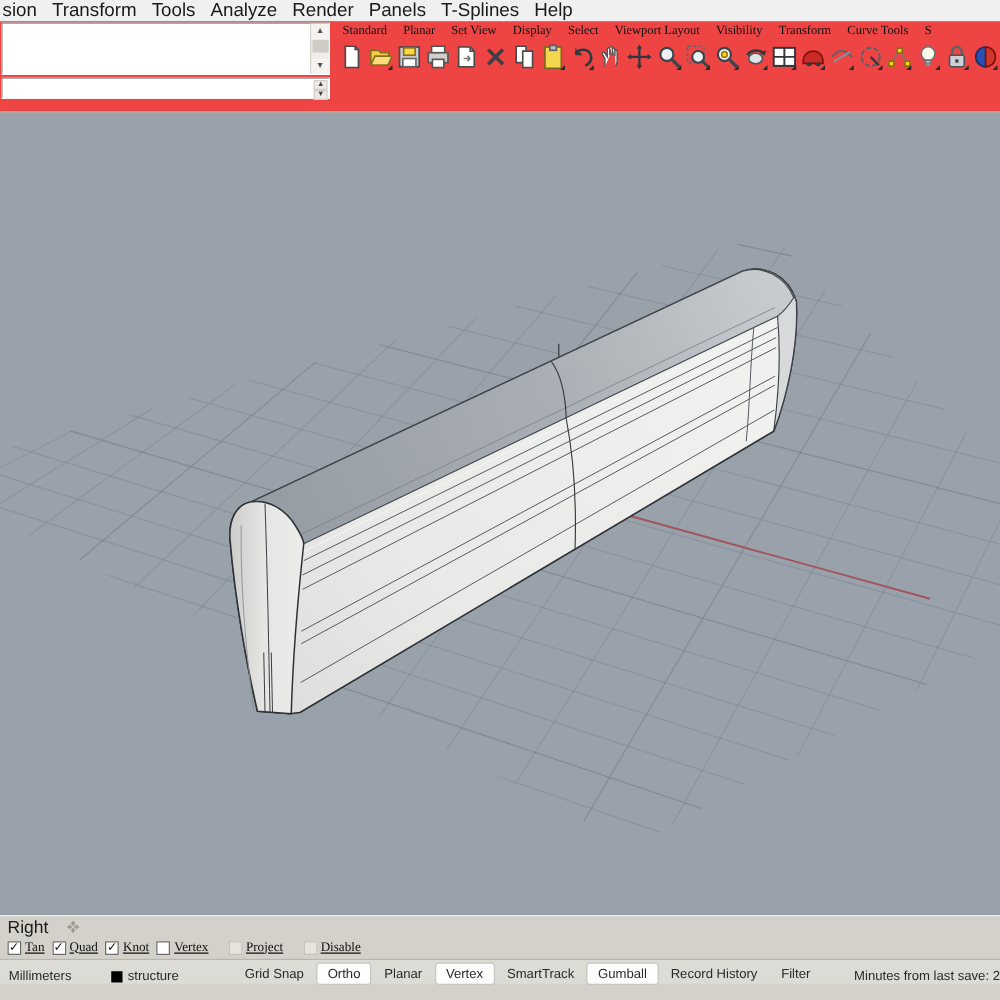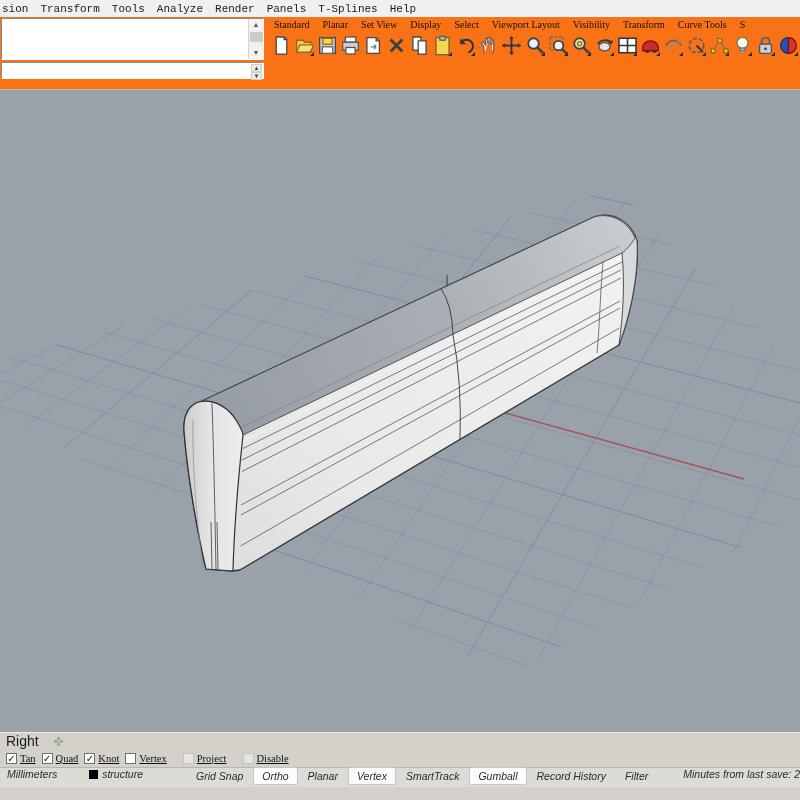--- a/index.html
+++ b/index.html
@@ -4,26 +4,26 @@
 <style>
   * { margin:0; padding:0; box-sizing:border-box; }
   html,body { width:800px; height:800px; overflow:hidden; }
   body { font-family:"Liberation Sans", sans-serif; background:#d4d1ca; }
   .app { position:relative; width:800px; height:800px; }
 
   
   .titlebar { height:13px; background:#f0f0f0; font-size:10px; color:#111;
               padding-left:2px; line-height:13px; }
   .menubar { height:17px; background:#f0f0f0; display:flex; align-items:center;
-             font-size:11px; color:#1a1a1a;font-family:Liberation Mono, monospace; }
+             font-size:15px; color:#1a1a1a; }
   .menubar span { padding:0 6px; cursor:default; }
   .menubar span:first-child { padding-left:2px; }
 
   
-  .toolzone { position:relative; height:73px; background:#f97316;
+  .toolzone { position:relative; height:73px; background:#ef4444;
               border-bottom:1px solid #bdbab2; }
   .cmd-history { position:absolute; left:1px; top:1px; width:263px; height:42px;
                  background:#fff; border:1px solid #8a8a8a; border-right-color:#fff; border-bottom-color:#fff; }
   .scrollbar { position:absolute; right:0; top:0; bottom:0; width:15px;
                background:#efeeea; border-left:1px solid #d5d2cb; font-size:7px; color:#555;
                display:flex; flex-direction:column; align-items:center; }
   .sb-btn { width:15px; height:12px; background:#f4f3f0; text-align:center; line-height:12px; }
   .sb-thumb { width:13px; height:10px; background:#cfccc6; margin-top:1px; }
   .sb-down { margin-top:auto; }
   .cmd-input { position:absolute; left:1px; top:45px; width:263px; height:17px;
@@ -58,21 +58,21 @@
   .osnaprow { height:18px; background:#d4d1ca; display:flex; align-items:center;
               font-family:"Liberation Serif", serif; font-size:10.5px; color:#111; }
   .osnap-item { display:flex; align-items:center; margin-left:6px; }
   .osnap-item .lbl { margin-left:3px;text-decoration:underline; }
   .cb { width:11px; height:11px; background:#fff; border:1px solid #6e6e6e;
         font-size:10px; line-height:9px; text-align:center; color:#111; }
   .cb.disabled { background:#e6e4df; border-color:#c6c3bc; }
   .osnap-item.wide { margin-left:16px; }
 
   .statusbar { height:20px; background:#dddbd6; border-top:1px solid #b9b6af;
-               display:flex; align-items:flex-start; font-size:10.5px; color:#2a2a2a;font-style:italic; }
+               display:flex; align-items:flex-end; font-size:10.5px; color:#2a2a2a; }
   .sb-units { margin-left:7px; }
   .layerchip { display:flex; align-items:center; margin-left:32px; }
   .layerswatch { width:9px; height:9px; background:#000; margin-right:4px; }
   .sb-spacer { width:86px; }
   .pane { padding:2px 8px; margin-left:3px; border-radius:2px; cursor:default; white-space:nowrap; }
   .pane.active { background:#fdfdfd; box-shadow:0 0 0 1px #c8c6c0; }
   .sb-msg { margin-left:27px; white-space:nowrap; }
 </style>
 </head>
 <body>

